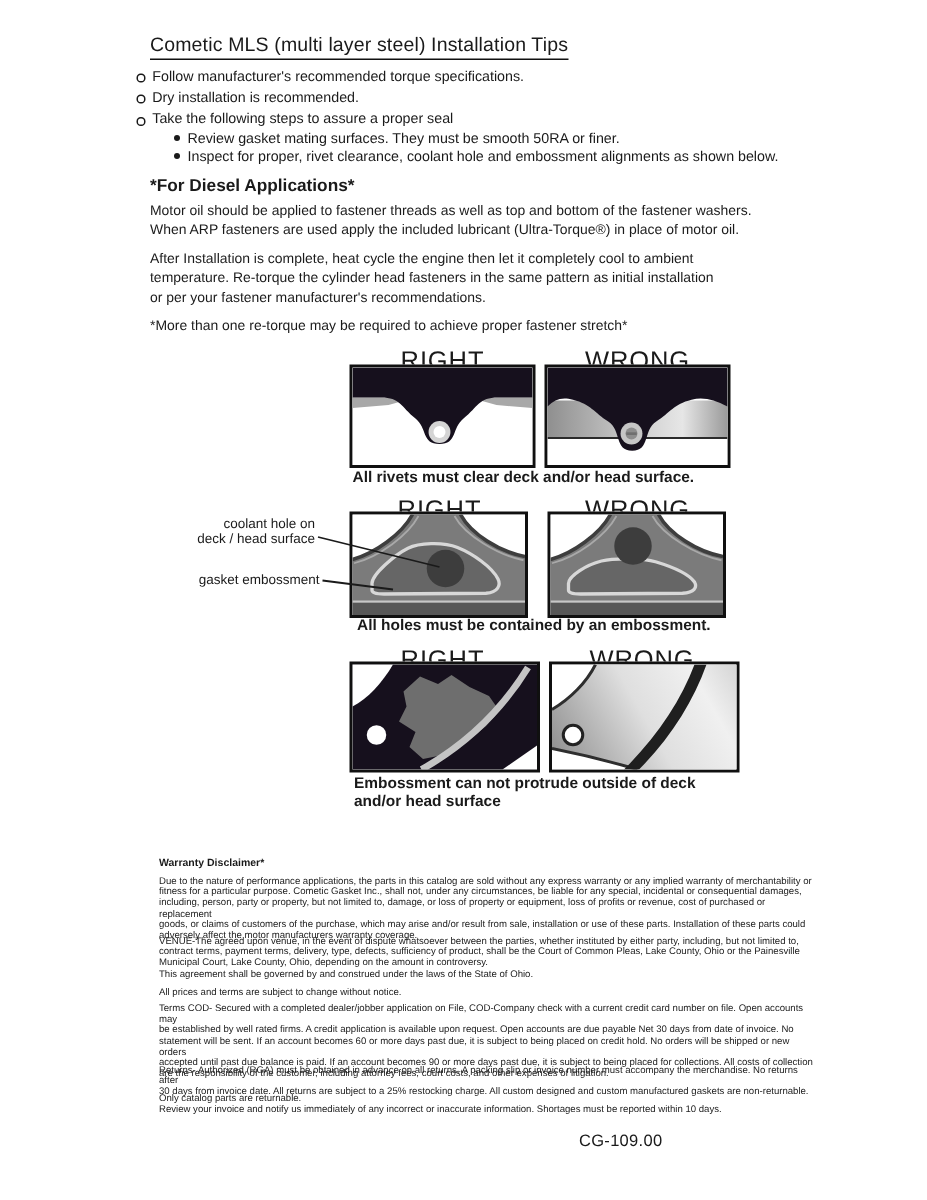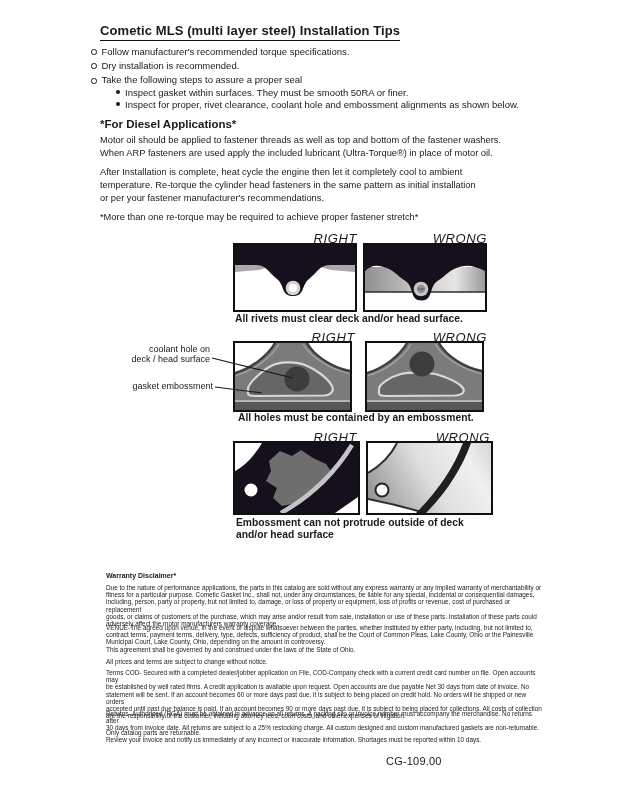--- a/index.html
+++ b/index.html
@@ -3,30 +3,30 @@
 <meta charset="utf-8">
 <style>
   html,body{margin:0;padding:0;background:#e8e8e8;}
   .page{
     position:relative; width:618px; height:800px; background:#ffffff;
     font-family:"Liberation Sans", sans-serif; color:#1a1a1a; overflow:hidden;
     margin:0 auto;
   }
   .abs{position:absolute;}
   .title{
-    font-size:13px; font-weight:bold; border-bottom:1.5px solid #111;
+    font-size:13px; font-weight:normal; border-bottom:1.5px solid #111;
     padding-bottom:2px; display:inline-block; letter-spacing:.1px;
   }
   .body-line{font-size:9.5px; white-space:pre-line;}
   .bullet-row{display:flex; align-items:flex-start; gap:5px;}
   .obullet{width:3.5px;height:3.5px;border:1px solid #1a1a1a;border-radius:50%;margin-top:3px;flex:0 0 auto;}
   .fbullet{width:4px;height:4px;background:#1a1a1a;border-radius:50%;margin-top:3px;flex:0 0 auto;}
   .sec-head{font-size:11.5px;font-weight:bold;}
   .para{font-size:9.3px; line-height:13px; white-space:pre-line; width:460px;}
-  .rw-label{font-size:13px; letter-spacing:.6px; text-align:right; width:124px;font-style:italic;}
+  .rw-label{font-size:17px; letter-spacing:.6px; text-align:center; width:124px;}
   .caption{font-size:10.3px; font-weight:bold; white-space:pre-line; line-height:12px;}
   .panel{border:2px solid #101010; line-height:0; background:#fff;}
   .panel svg{display:block;}
   .callout{font-size:9px; white-space:pre-line; text-align:right; line-height:10px;}
   .disc{font-size:6.4px; line-height:7.2px; white-space:pre-line; width:440px; color:#222;}
   .disc-head{font-size:7px; font-weight:bold;}
   .footer-code{font-size:11px; letter-spacing:.2px;}
 </style>
 </head>
 <body>
@@ -44,21 +44,21 @@
   <div class="abs bullet-row" style="left:91px; top:60px;">
     <span class="obullet"></span>
     <span class="body-line">Dry installation is recommended.</span>
   </div>
   <div class="abs bullet-row" style="left:91px; top:74px;align-items:center;">
     <span class="obullet"></span>
     <span class="body-line">Take the following steps to assure a proper seal</span>
   </div>
   <div class="abs bullet-row" style="left:116px; top:87px;">
     <span class="fbullet"></span>
-    <span class="body-line">Inspect gasket within surfaces.  They must be smooth 50RA or finer.</span>
+    <span class="body-line">Review gasket mating surfaces.  They must be smooth 50RA or finer.</span>
   </div>
   <div class="abs bullet-row" style="left:116px; top:99px;">
     <span class="fbullet"></span>
     <span class="body-line">Inspect for proper, rivet clearance, coolant hole and embossment alignments as shown below.</span>
   </div>
 
   <div class="abs sec-head" style="left:100px; top:118px;">*For Diesel Applications*</div>
   <div class="abs para" style="left:100px; top:134px;">Motor oil should be applied to fastener threads as well as top and bottom of the fastener washers.
 When ARP fasteners are used apply the included lubricant (Ultra-Torque®) in place of motor oil.</div>
   <div class="abs para" style="left:100px; top:211px;">*More than one re-torque may be required to achieve proper fastener stretch*</div>

